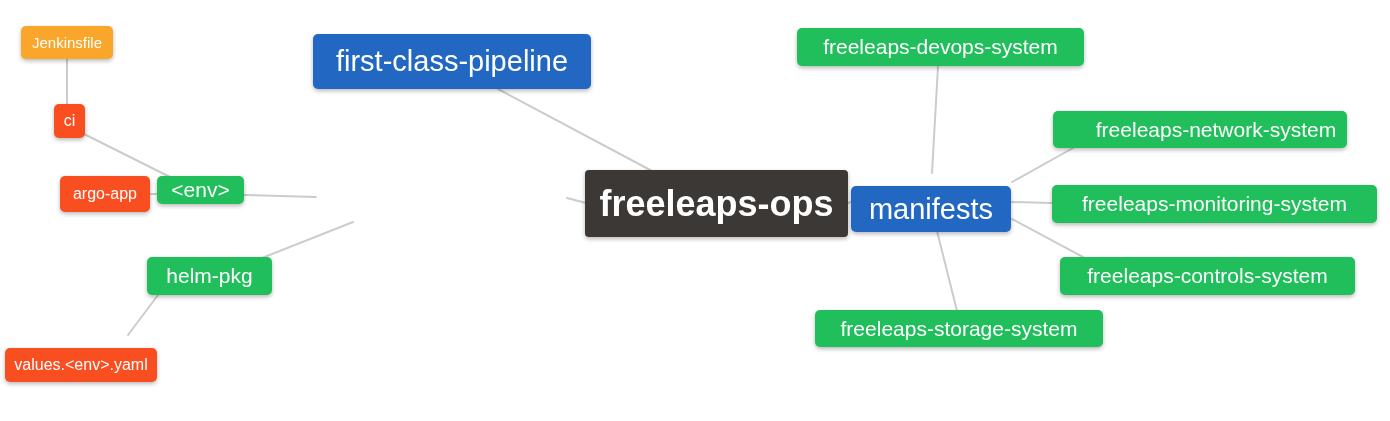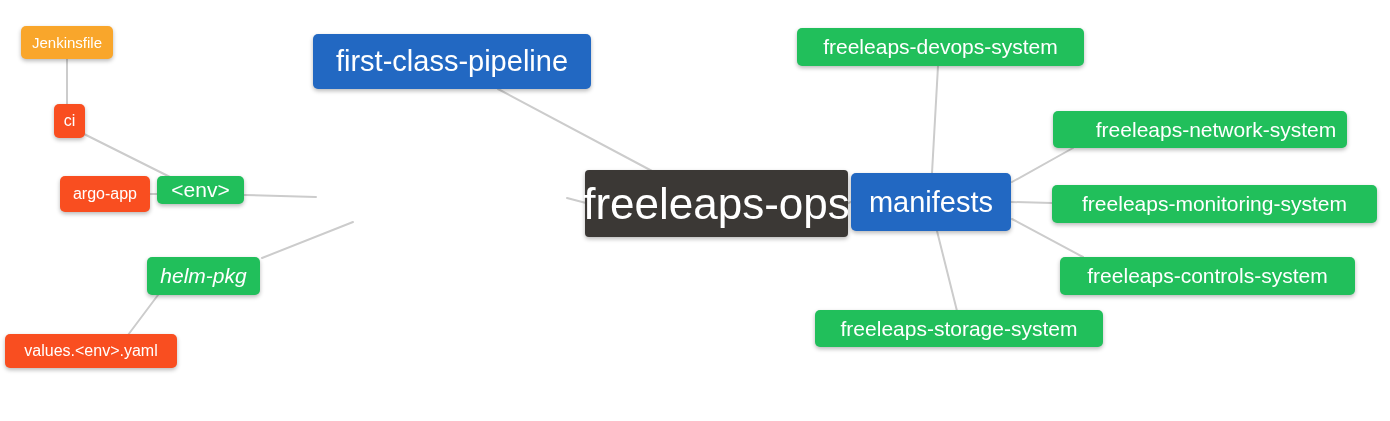--- a/index.html
+++ b/index.html
@@ -43,42 +43,42 @@
     box-shadow: 0 2px 4px rgba(0,0,0,0.28);
     cursor: pointer;
     user-select: none;
   }
   .c-root   { background: var(--root-bg); border-radius: 4px; }
   .c-blue   { background: var(--branch-blue); }
   .c-green  { background: var(--leaf-green); }
   .c-red    { background: var(--leaf-red); }
   .c-orange { background: var(--leaf-orange); }
 
-  .size-root   { font-size: 44px; }
+  .size-root   { font-size: 36px; font-weight: bold; }
   .size-branch { font-size: 29px; }
   .size-leaf   { font-size: 21px; }
   .size-small  { font-size: 16px; }
   .size-tiny   { font-size: 15px; }
 
   
   #n-jenkinsfile { left: 21px;   top: 26px;  width: 92px;  height: 33px; }
   #n-ci          { left: 54px;   top: 104px; width: 31px;  height: 34px; }
   #n-argo-app    { left: 30px;   top: 176px; width: 90px;  height: 36px; margin-left: 30px; }
   #n-env         { left: 157px;  top: 176px; width: 87px;  height: 28px; }
   #n-fcp         { left: 313px;  top: 34px;  width: 278px; height: 55px; text-align: right; }
   #n-service     { left: 316px;  top: 172px; width: 251px; height: 50px; }
   #n-root        { left: 585px;  top: 170px; width: 263px; height: 67px; }
-  #n-manifests   { left: 851px;  top: 173px; width: 160px; height: 58px; }
+  #n-manifests   { left: 851px;  top: 186px; width: 160px; height: 46px; }
   #n-devops      { left: 797px;  top: 28px;  width: 287px; height: 38px; }
   #n-network     { left: 1053px; top: 111px; width: 294px; height: 37px; padding-left: 32px; }
   #n-monitoring  { left: 1052px; top: 185px; width: 325px; height: 38px; }
   #n-controls    { left: 1060px; top: 257px; width: 295px; height: 38px; }
   #n-storage     { left: 815px;  top: 310px; width: 288px; height: 37px; }
-  #n-helm-pkg    { left: 147px;  top: 257px; width: 113px; height: 38px; font-style: italic; }
-  #n-values-yaml { left: 5px;    top: 334px; width: 172px; height: 34px; }
+  #n-helm-pkg    { left: 147px;  top: 257px; width: 125px; height: 38px; }
+  #n-values-yaml { left: 5px;    top: 348px; width: 152px; height: 34px; }
 </style>
 </head>
 <body>
 
 <div class="canvas">
 
   <svg class="edge-layer" viewBox="0 0 1390 421" aria-hidden="true">
     <line x1="67" y1="59" x2="67" y2="104"></line>
     <line x1="84" y1="134" x2="172" y2="178"></line>
     <line x1="120" y1="194" x2="157" y2="194"></line>

